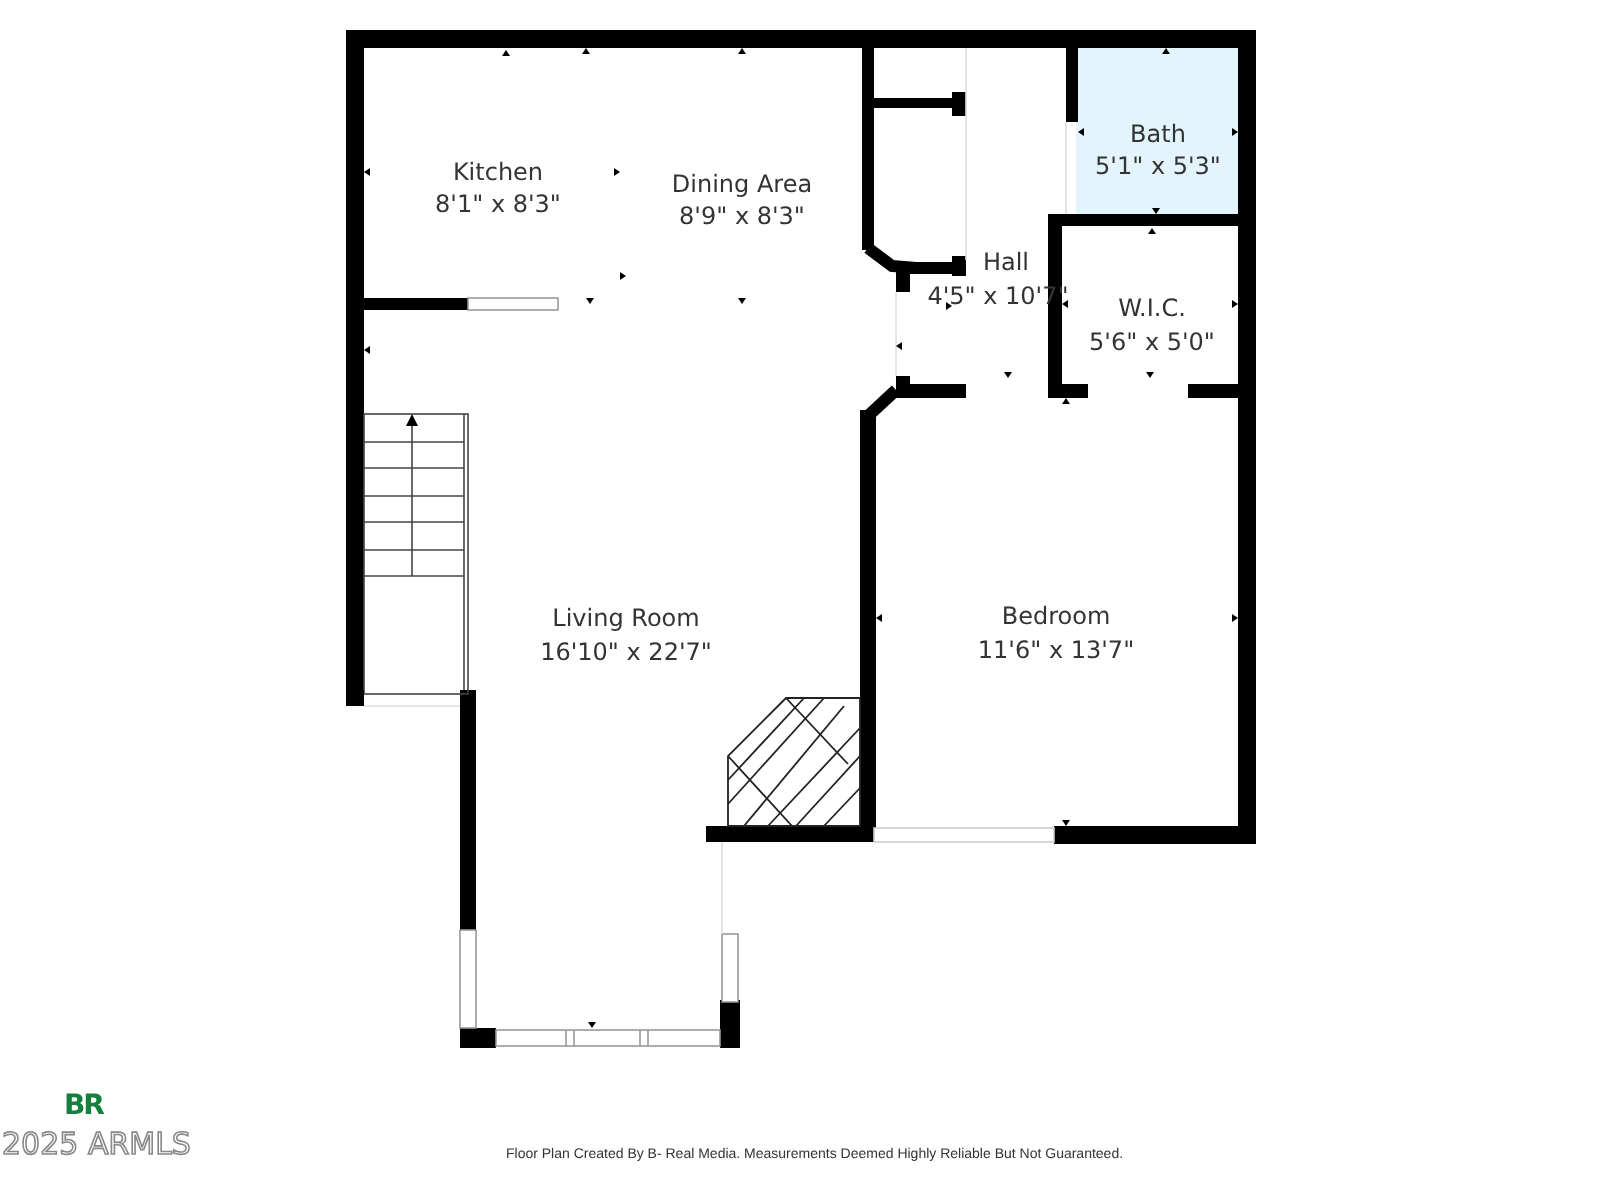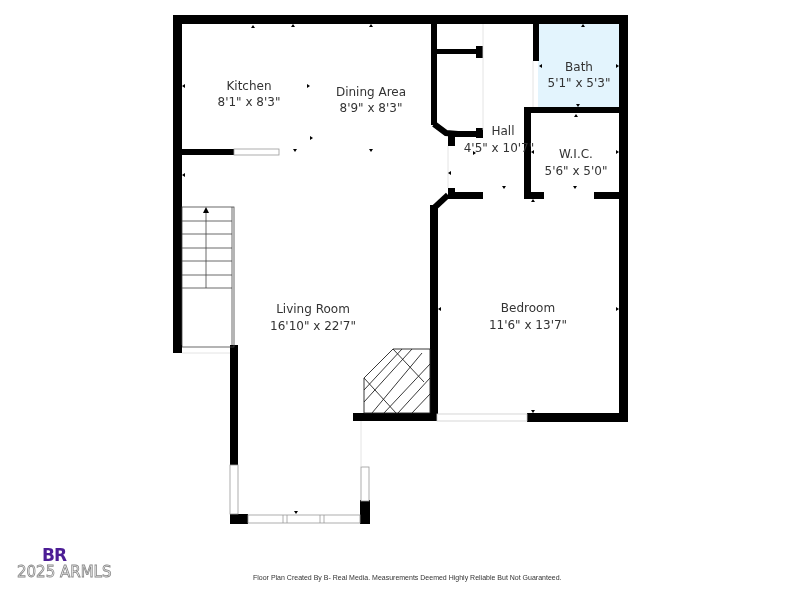--- a/index.html
+++ b/index.html
@@ -1,20 +1,20 @@
 <!DOCTYPE html>
 <html><head>
 <meta charset="utf-8">
 <style>
   html, body { margin:0; padding:0; background:#ffffff; }
   body { width:800px; height:600px; position:relative; overflow:hidden; font-family:"DejaVu Sans", sans-serif; }
   #plan { position:absolute; left:0; top:0; width:800px; height:600px; }
   .room-label { font-family:"DejaVu Sans", sans-serif; font-size:12px; fill:#333333; text-anchor:middle; }
-  .logo { position:absolute; left:42px; top:545px; font-family:"DejaVu Sans", sans-serif; font-weight:bold; font-size:17px; color:#4c1d95; letter-spacing:-1px; }
-  .copyright { position:absolute; left:1px; top:563px; font-family:"DejaVu Sans", sans-serif; font-size:15px; color:#ffffff; -webkit-text-stroke:0.8px #888; letter-spacing:0px;padding-left:16px; }
+  .logo { position:absolute; left:32px; top:545px; font-family:"DejaVu Sans", sans-serif; font-weight:bold; font-size:14px; color:#15803d; letter-spacing:-1px; }
+  .copyright { position:absolute; left:1px; top:563px; font-family:"DejaVu Sans", sans-serif; font-size:15px; color:#ffffff; -webkit-text-stroke:0.8px #888; letter-spacing:0px; }
   .footer-note { position:absolute; left:253px; top:574px; font-family:"Liberation Sans", sans-serif; font-size:7px; color:#333; }
 </style>
 </head>
 <body>
 
 <svg id="plan" viewBox="0 0 800 600" xmlns="http://www.w3.org/2000/svg">
 
   <rect x="538" y="23" width="82" height="84" fill="#e3f4fd"></rect>
 
   <g fill="#000">

